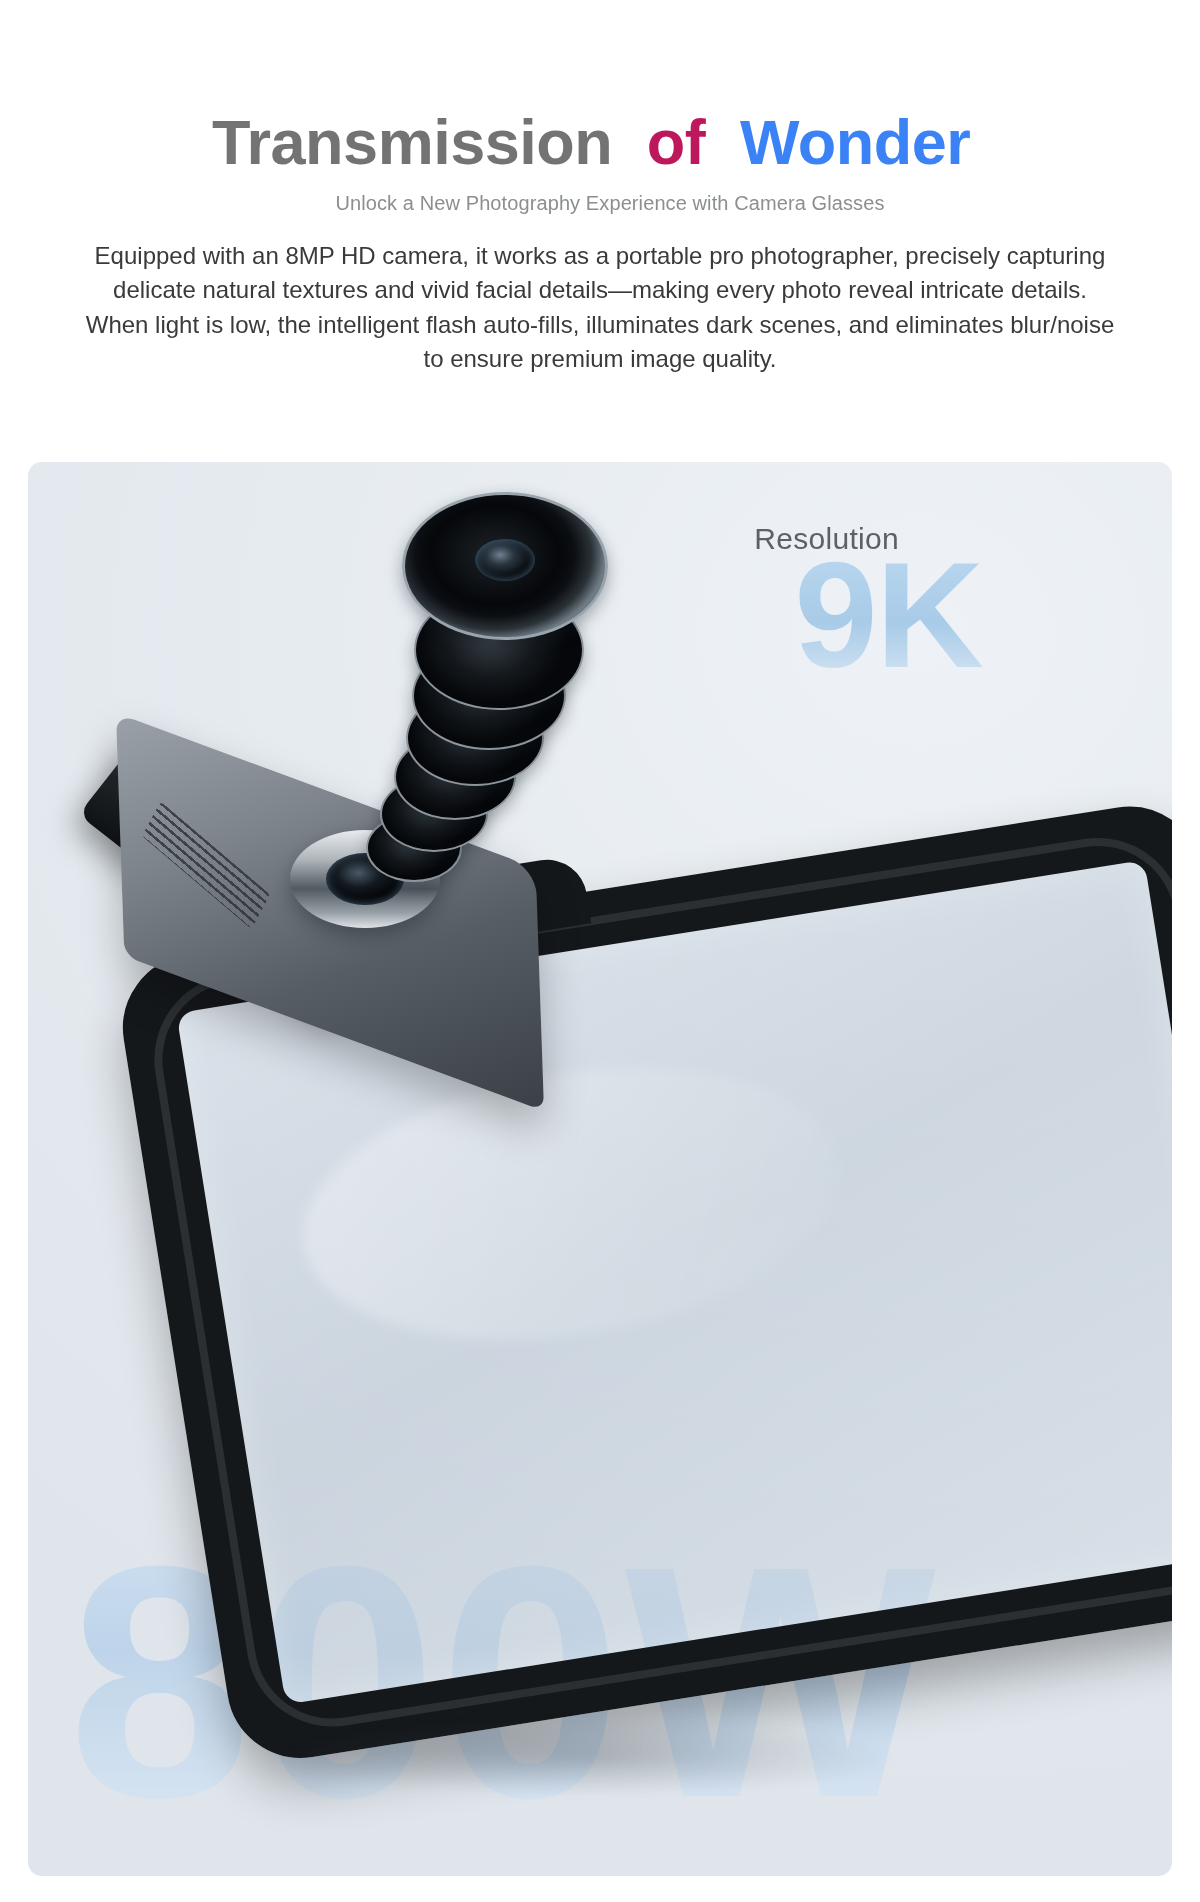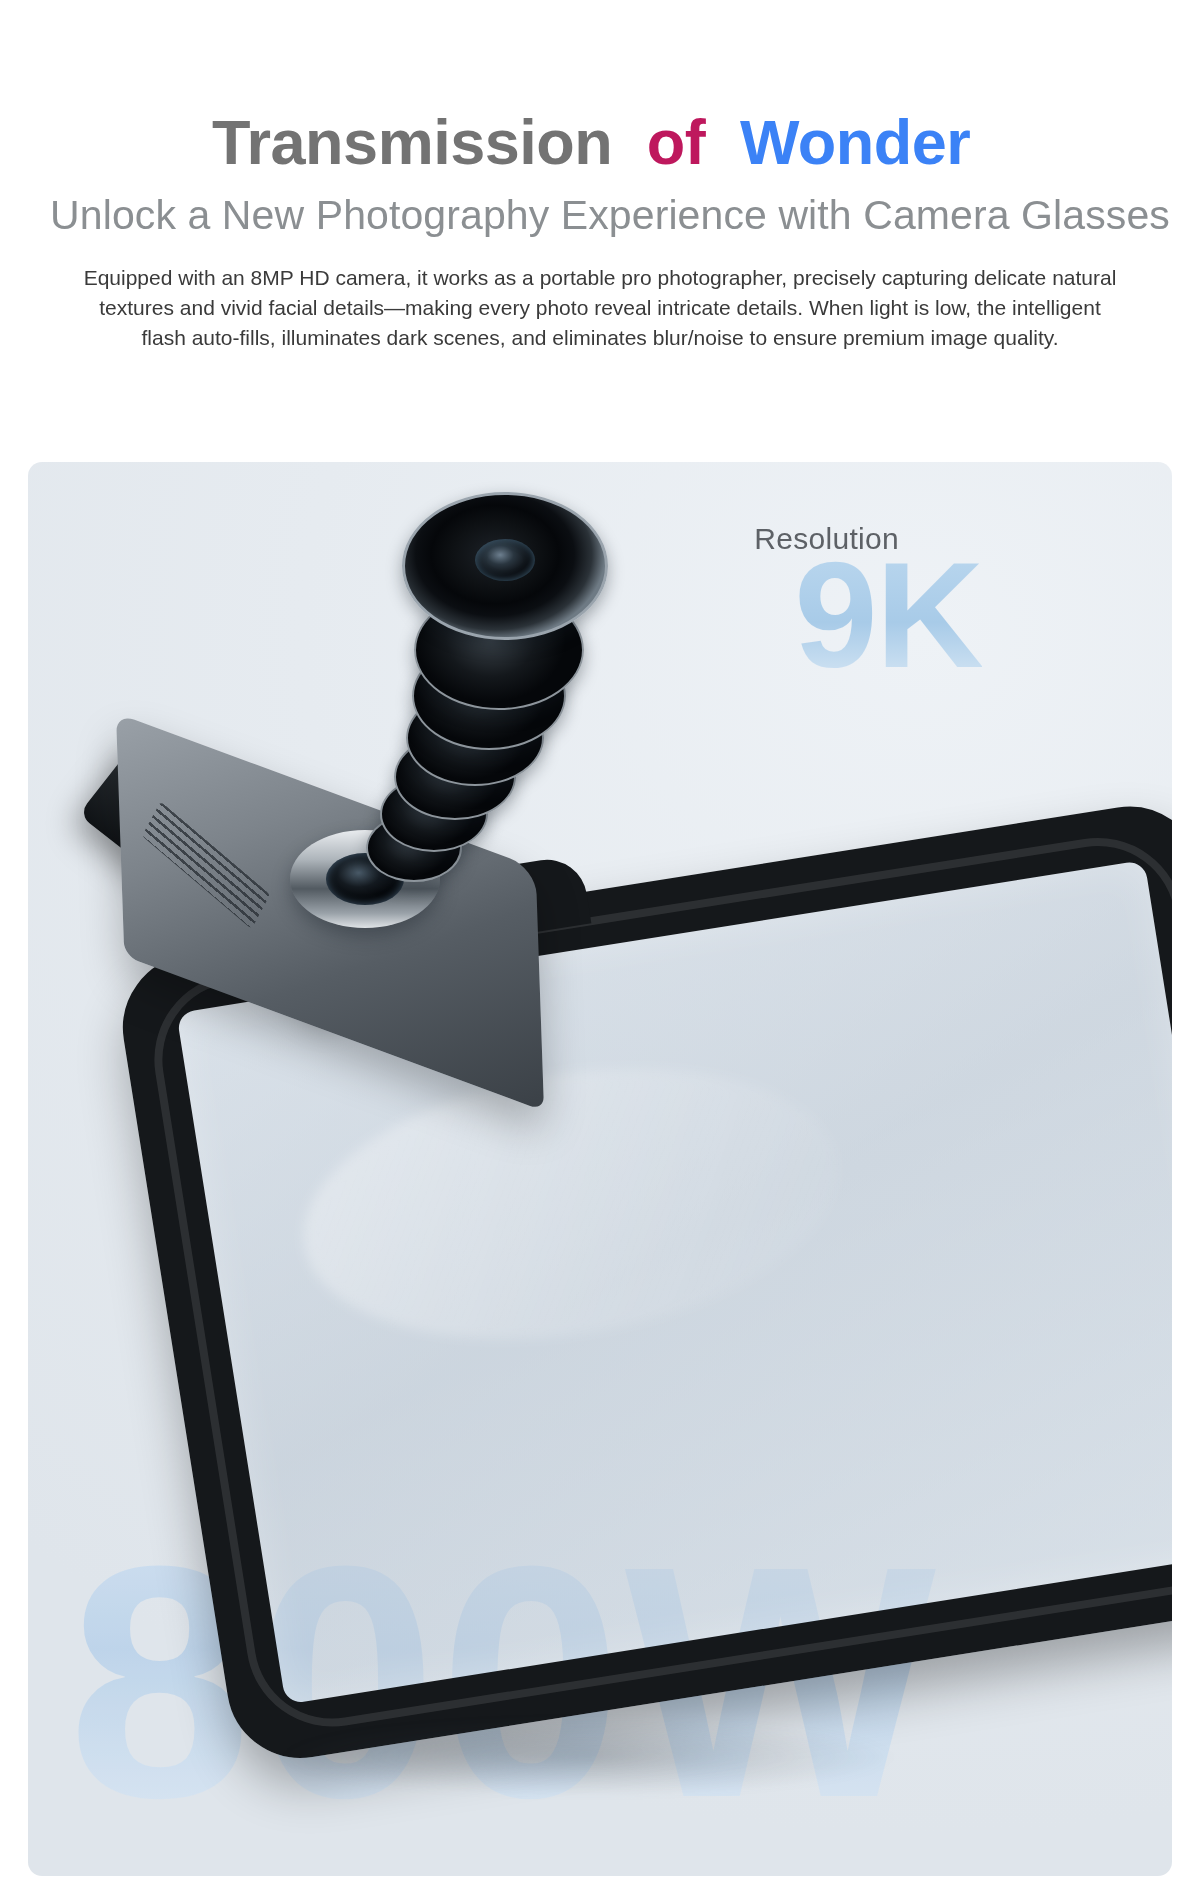--- a/index.html
+++ b/index.html
@@ -39,31 +39,31 @@
   }
   .headline .w1 { color: #2f64ad; }
   .headline .w2 { color: #3f86c4; }
   .headline .w3 { color: #4fa3cf; }
   .headline .w4 { color: #737373; }
   .headline .w5 { color: #be185d; }
   .headline .w6 { color: #3b82f6; }
 
   .subhead {
     margin: 16px 0 0 0;
-    font-size: 41px;
+    font-size: 20px;
     color: #8b8f92;
     font-weight: normal;
     letter-spacing: 0.1px;
     padding-left: 20px;
   }
 
   .body-copy {
     margin: 24px auto 0 auto;
     width: 1040px;
-    font-size: 21px;
+    font-size: 24px;
     line-height: 1.43;
     color: #3a3a3a;
     text-align: center;
   }
 
   
   .hero {
     position: absolute;
     left: 28px;
     top: 462px;

